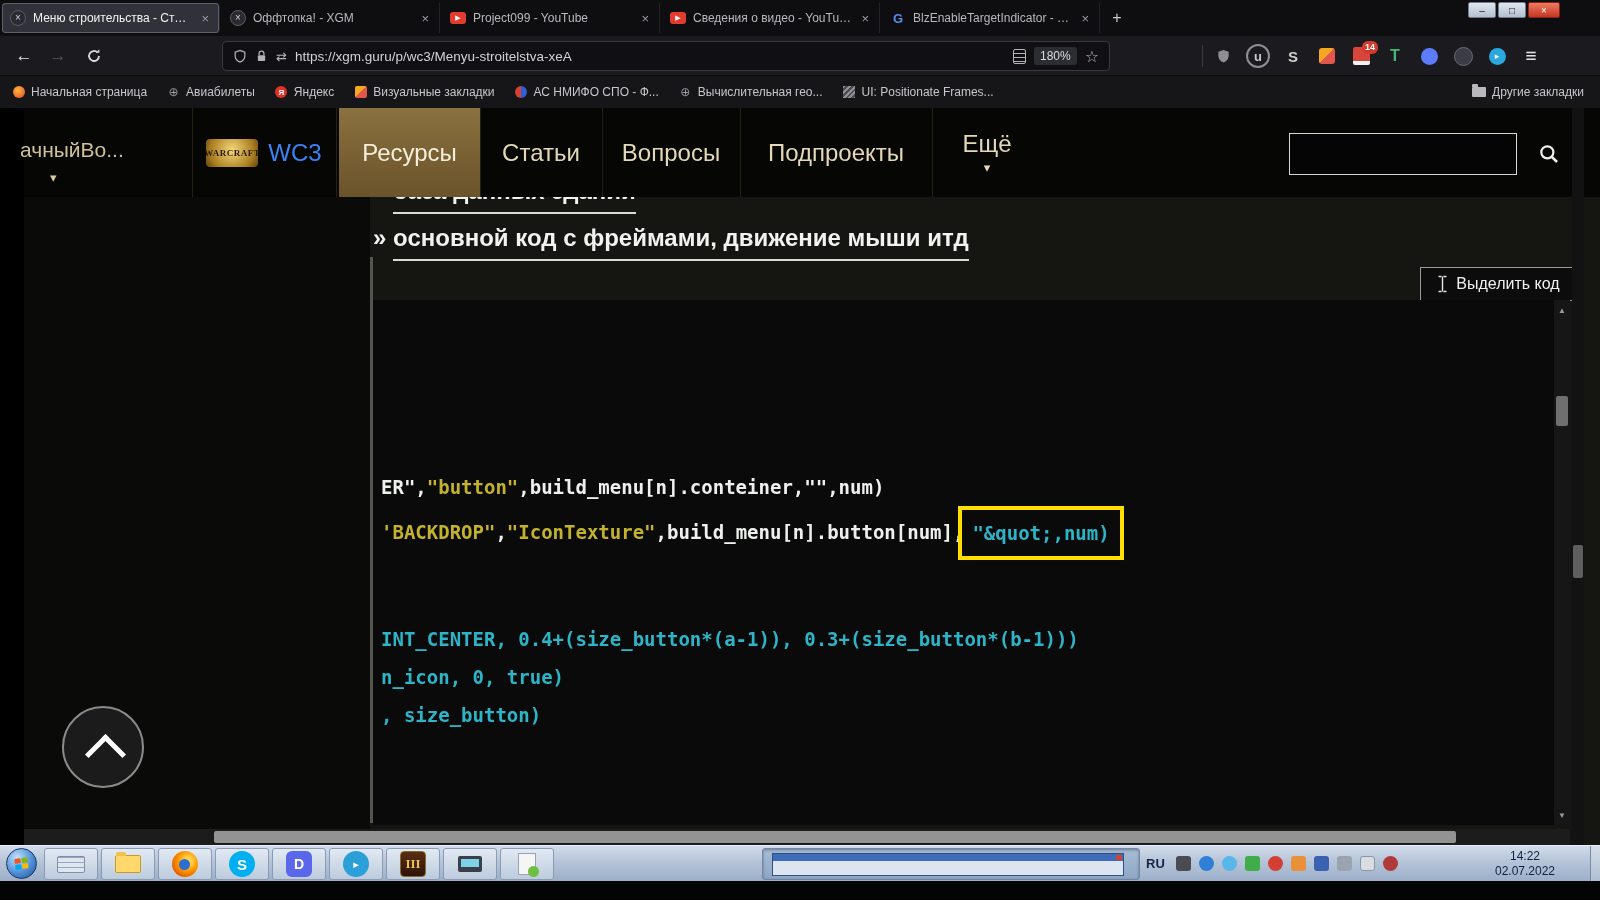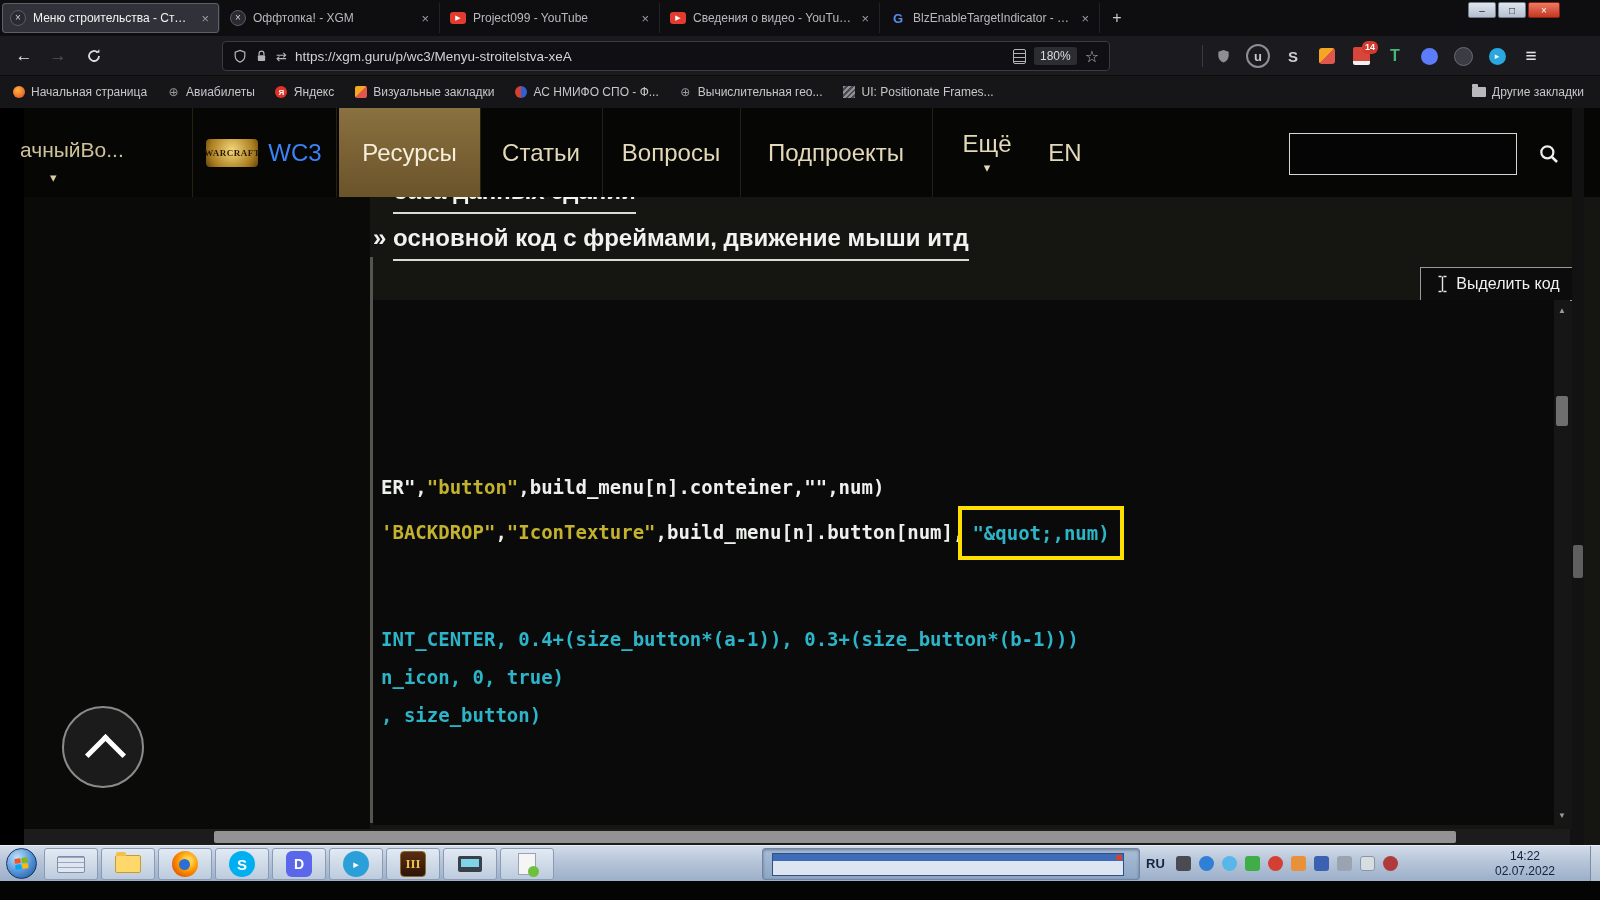--- a/index.html
+++ b/index.html
@@ -322,21 +322,20 @@
       <div class="hnav" style="left:456px;width:122px">Статьи</div>
       <div class="hsep" style="left:578px"></div>
       <div class="hnav" style="left:578px;width:138px">Вопросы</div>
       <div class="hsep" style="left:716px"></div>
       <div class="hnav" style="left:716px;width:192px">Подпроекты</div>
       <div class="hsep" style="left:908px"></div>
       <div class="hnav" style="left:920px;width:86px;flex-direction:column;gap:2px">
         <span>Ещё</span>
         <span style="font-size:13px">▾</span>
       </div>
-      <div class="hnav" style="left:1006px;width:70px">EN</div>
       <div class="sitesearch">
         <input type="text" style="">
       </div>
       <div class="searchbtn">
         <svg width="22" height="22" viewBox="0 0 20 20">
             <circle cx="8.5" cy="8.5" r="5.5" fill="none" stroke="#f0f0f0" stroke-width="2"></circle>
             <path d="M12.8 12.8l4.5 4.5" stroke="#f0f0f0" stroke-width="2.4"></path>
           </svg>
       </div>
     </div>

